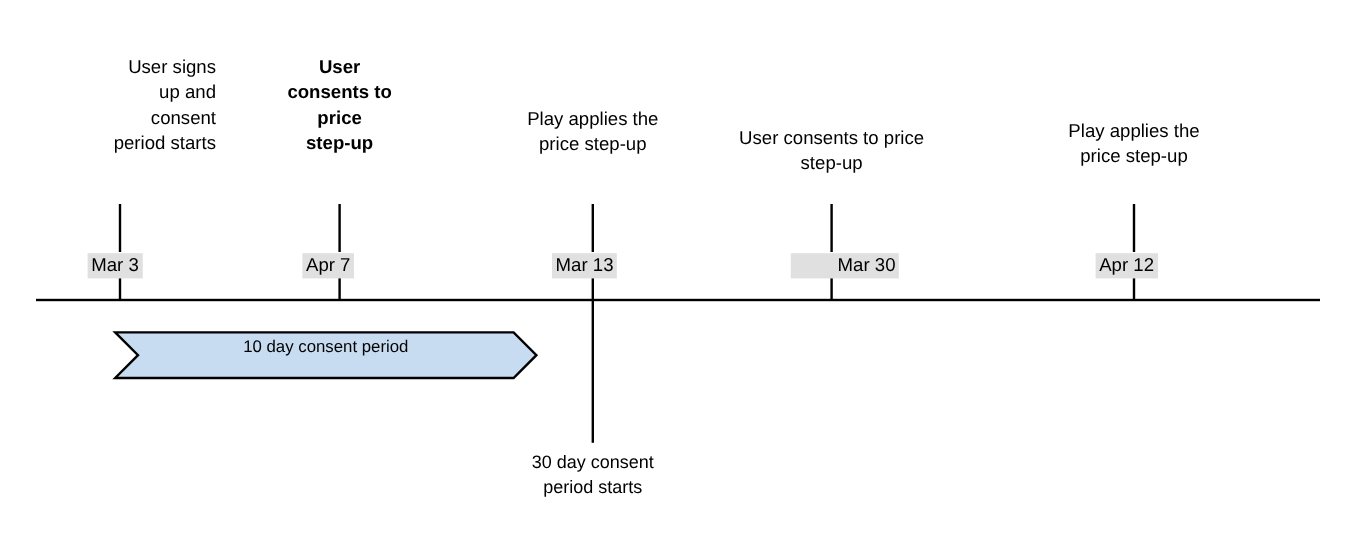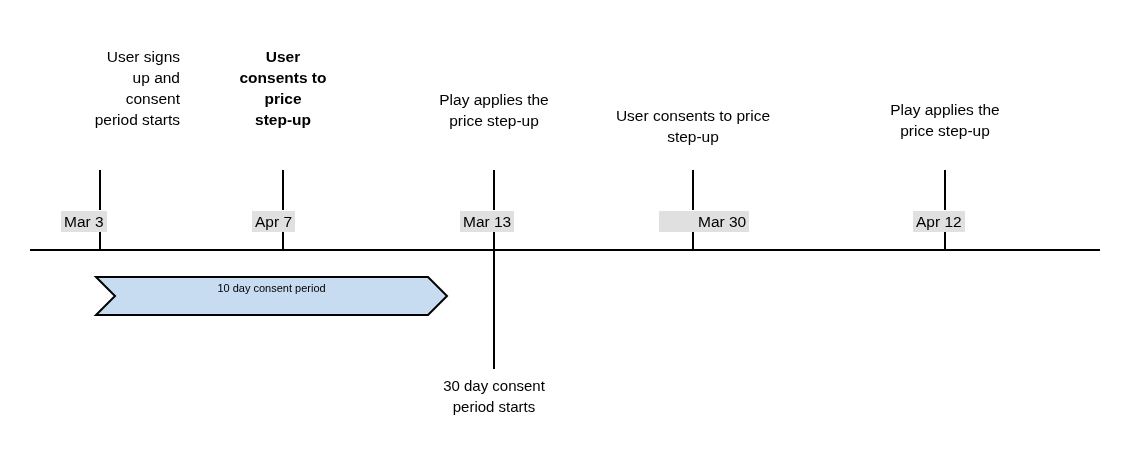--- a/index.html
+++ b/index.html
@@ -67,21 +67,21 @@
   }
   .banner-text {
     position: absolute;
     top: 0;
     left: 0;
     right: 0;
     height: 24px;
     display: flex;
     align-items: center;
     justify-content: center;
-    font-size: 11px;
+    font-size: 14px;
     color: #000000;
     pointer-events: none;
   }
 
   
   .below-label {
     position: absolute;
     text-align: center;
     font-size: 15px;
     line-height: 21px;
@@ -94,21 +94,21 @@
 
 <div id="canvas">
 
   <div class="axis-line" style="left:30px; top:249px; width:1070px;"></div>
 
   <div class="event-label" style="left:20px; top:46px; width:160px;text-align:right;">User signs
 up and
 consent
 period starts</div>
   <div class="tick" style="left:99px; top:170px; height:40px;"></div>
-  <div class="date-chip" style="left:61px; top:211px;">Mar 3</div>
+  <div class="date-chip" style="left:73px; top:211px;">Mar 3</div>
   <div class="tick" style="left:99px; top:232px; height:18px;"></div>
 
   <div class="event-label" style="left:205px; top:46px; width:156px;font-weight:bold;">User
 consents to
 price
 step-up</div>
   <div class="tick" style="left:282px; top:170px; height:40px;"></div>
   <div class="date-chip" style="left:252px; top:211px;">Apr 7</div>
   <div class="tick" style="left:282px; top:232px; height:18px;"></div>
 

